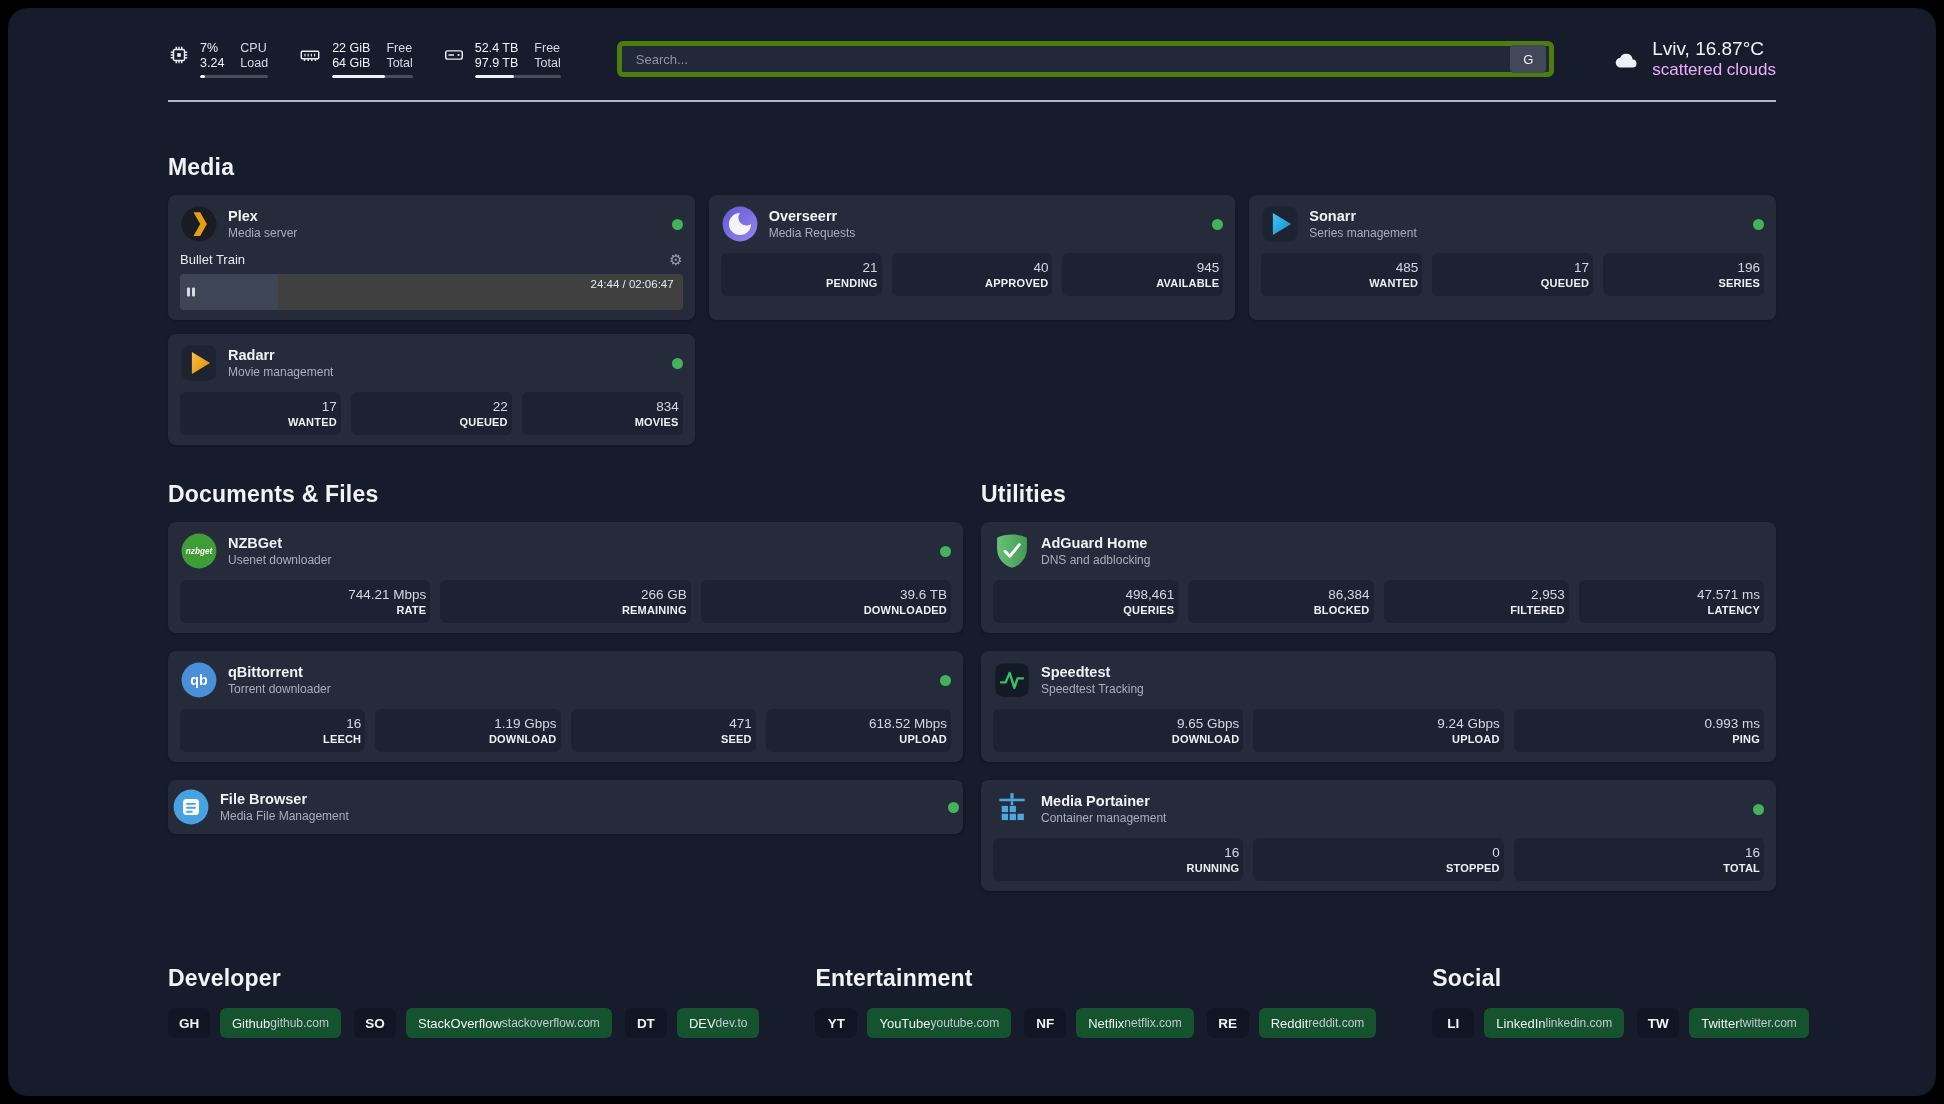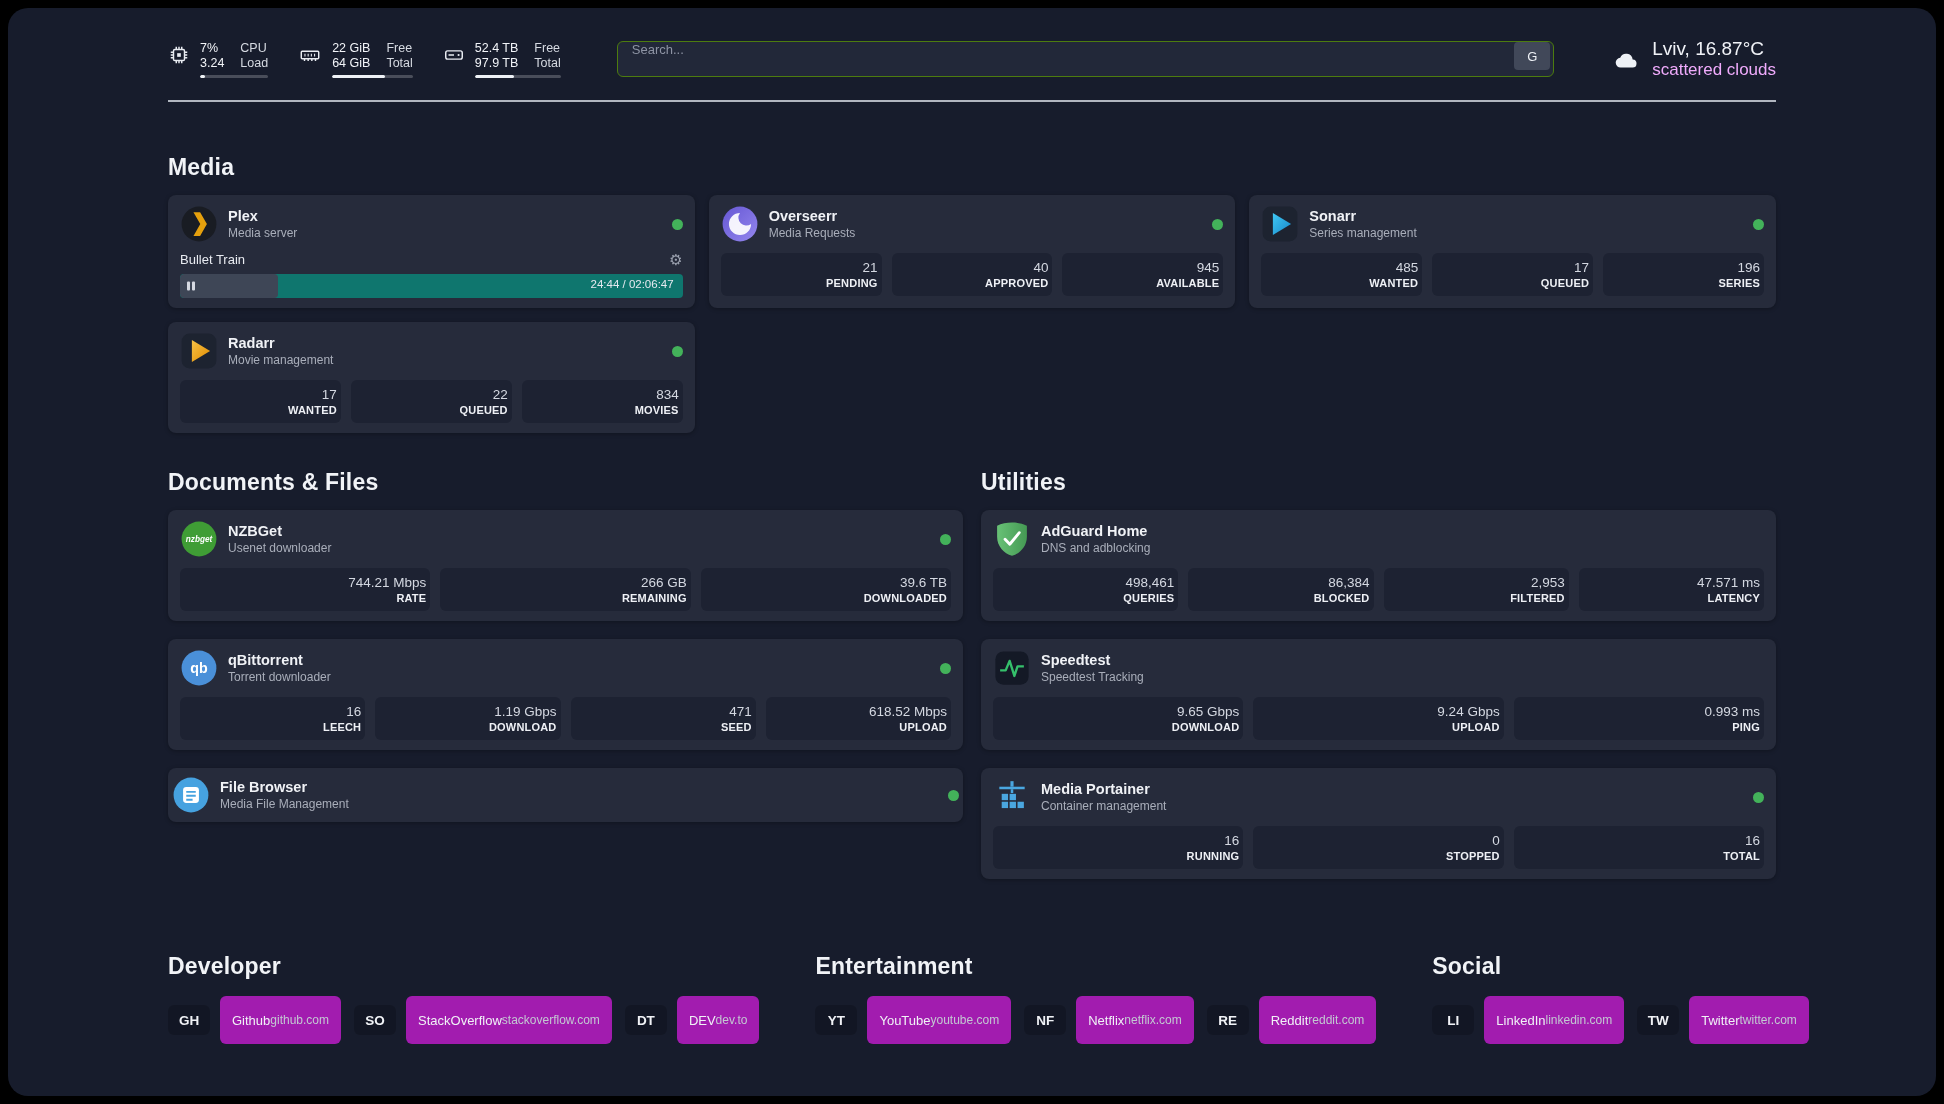--- a/index.html
+++ b/index.html
@@ -9,21 +9,21 @@
 
   
   .topbar{display:flex;align-items:center;gap:30px;color:#e9ecf2}
   .meter{display:flex;align-items:flex-start;gap:10px}
   .meter-icon{margin-top:3px;display:inline-flex}
   .meter-grid{display:grid;grid-template-columns:auto auto;column-gap:16px;row-gap:1px;font-size:12.5px}
   .mv{color:#f2f4f8}
   .ml{color:#d6dae2}
   .meter-bar{margin-top:5px;height:3px;border-radius:2px;background:rgba(255,255,255,.22);overflow:hidden}
   .meter-bar i{display:block;height:100%;background:#eef1f6;border-radius:2px}
-  .search{flex:1;display:flex;align-items:flex-start;height:36px;background:#222839;border:1px solid #4d7c0f;border-radius:6px;margin:0 26px}
+  .search{flex:1;display:flex;align-items:center;height:36px;background:#222839;border:5px solid #4d7c0f;border-radius:6px;margin:0 26px}
   .search input{flex:1;background:transparent;border:0;outline:0;color:#e9ecf2;font-size:13px;padding:0 14px;font-family:inherit}
   .search input::placeholder{color:#8d93a3}
   .g-btn{width:36px;height:28px;margin-right:3px;display:flex;align-items:center;justify-content:center;background:#414859;color:#eef1f6;font-size:13px;border-radius:4px;cursor:pointer}
   .weather{display:flex;align-items:center;gap:10px}
   .weather-l1{font-size:19px;color:#f0f2f7}
   .weather-l2{font-size:17px;color:#f0abfc;margin-top:0}
   .divider{margin-top:20px;border-bottom:2px solid #ccd1da;opacity:.85}
 
   
   .section-title{font-size:23px;font-weight:700;color:#f1f3f7;letter-spacing:.2px}
@@ -40,36 +40,36 @@
   .stats.c3{grid-template-columns:repeat(3,1fr)}
   .stats.c4{grid-template-columns:repeat(4,1fr)}
   .stat{background:#1d2232;border-radius:6px;padding:7px 4px;text-align:right}
   .stat-value{font-size:13.5px;color:#d4d8e1}
   .stat-label{font-size:11px;font-weight:700;color:#eef0f5;margin-top:2px;letter-spacing:.2px}
 
   
   .np-row{display:flex;align-items:center;margin-top:9px}
   .np-title{font-size:13px;color:#e8ebf1}
   .np-gear{margin-left:auto;color:#9aa0ae;font-size:15px;cursor:pointer;line-height:1}
-  .player{position:relative;margin-top:7px;height:24px;border-radius:4px;background:#0f766e;overflow:hidden}
+  .player{position:relative;margin-top:7px;height:36px;border-radius:4px;background:#404040;overflow:hidden}
   .player-fill{position:absolute;left:0;top:0;bottom:0;background:#3e4656;border-radius:4px}
   .pause{position:absolute;left:7px;top:50%;transform:translateY(-50%);display:flex;gap:2.5px;cursor:pointer}
   .pause i{display:block;width:2.5px;height:9px;background:#d6dae2;border-radius:1px}
   .player-time{position:absolute;right:9px;top:0;line-height:20px;font-size:11.5px;color:#e6e9f0}
 
   
   .mid{display:grid;grid-template-columns:1fr 1fr;gap:18px;margin-top:36px}
   .col-cards{display:flex;flex-direction:column;gap:18px;margin-top:14px}
 
   
   .bottom{display:grid;grid-template-columns:repeat(3,1fr);gap:56px;margin-top:74px}
   .bm-list{display:flex;flex-direction:row;gap:13px;margin-top:16px}
   .bm-row{display:flex;align-items:center;gap:10px;cursor:pointer}
   .bm-abbr{width:42px;height:30px;display:flex;align-items:center;justify-content:center;font-weight:700;font-size:13.5px;color:#f0f2f6;background:rgba(0,0,0,.18);border-radius:6px}
-  .bm-bar{flex:1;height:48px;display:flex;align-items:center;background:#a21caf;border-radius:6px;padding:0 12px}
+  .bm-bar{flex:1;height:30px;display:flex;align-items:center;background:#14532d;border-radius:6px;padding:0 12px}
   .bm-name{font-size:13px;color:#f0f2f6}
   .bm-url{font-size:12px;color:#c3c8d2}
 </style>
 </head>
 <body>
 
 <div class="frame">
 
   <div class="topbar">
 

